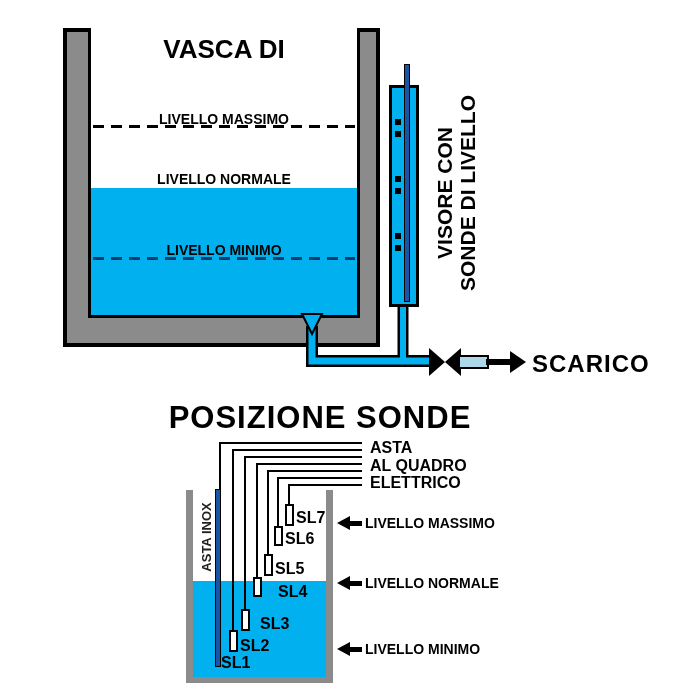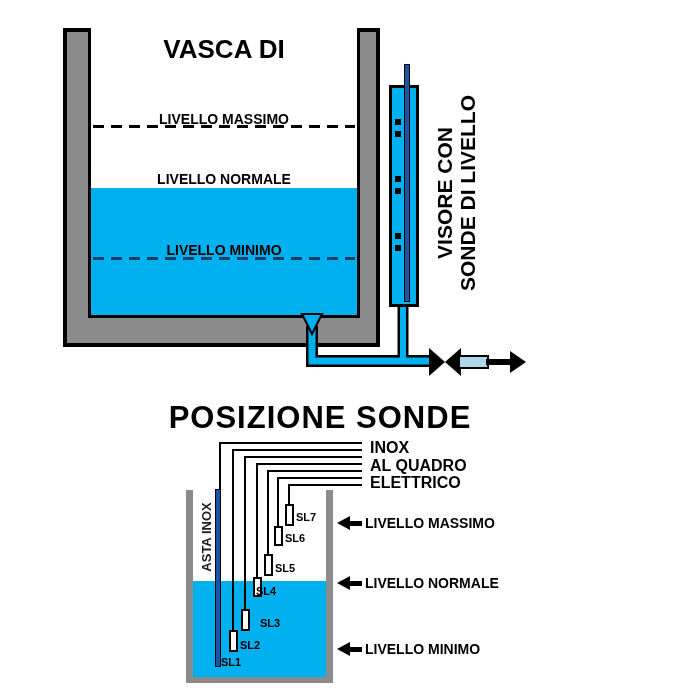--- a/index.html
+++ b/index.html
@@ -28,21 +28,21 @@
   .drain-label{left:532px;top:350px;font-size:24px;letter-spacing:1px;z-index:5;}
   
   .pos-title{left:160px;top:400px;width:320px;font-size:31px;letter-spacing:1px;z-index:5;}
   .cable-label{left:368px;font-size:16px;line-height:17px;z-index:5;background:#fff;padding:0 2px;}
   .ltank-wall{background:#8b8b8b;z-index:1;}
   .ltank-water{left:193px;top:581px;width:133px;height:96px;background:#00b0ef;z-index:1;}
   .lower-rod{left:215px;top:489px;width:6px;height:178px;background:#1a55a5;border:1px solid #000;z-index:2;}
   .rod-label{left:163px;top:528px;width:90px;height:18px;font-size:13px;transform:rotate(-90deg);
     color:#222;z-index:5;text-align:center;}
   .probe{background:#fff;border:2px solid #000;z-index:4;}
-  .probe-label{font-size:11px;line-height:15px;z-index:5;}
+  .probe-label{font-size:16px;line-height:15px;z-index:5;}
   .rlvl-label{left:365px;font-size:14px;line-height:15px;z-index:5;}
   .overlay-svg{left:0;top:0;width:700px;height:700px;z-index:2;}
 </style>
 </head>
 <body>
 
 <div class="canvas">
 
   <div class="abs tank-outer"></div>
   <div class="abs tank-cavity"></div>
@@ -67,24 +67,25 @@
   <div class="abs dot" style="top:176px;"></div>
   <div class="abs dot" style="top:188px;"></div>
   <div class="abs dot" style="top:233px;"></div>
   <div class="abs dot" style="top:245px;"></div>
 
   <div class="abs ctr viewer-label">
     <div>VISORE CON</div>
     <div>SONDE DI LIVELLO</div>
   </div>
 
+  <div class="abs drain-label">SCARICO</div>
 
   <div class="abs ctr pos-title">POSIZIONE SONDE</div>
 
-  <div class="abs cable-label" style="top:439px;">INOX</div>
+  <div class="abs cable-label" style="top:439px;">ASTA</div>
   <div class="abs cable-label" style="top:457px;">AL QUADRO</div>
   <div class="abs cable-label" style="top:474px;text-align:center;">ELETTRICO</div>
 
   <div class="abs ltank-wall" style="left:186px;top:490px;width:7px;height:193px;"></div>
   <div class="abs ltank-wall" style="left:326px;top:490px;width:7px;height:193px;"></div>
   <div class="abs ltank-wall" style="left:186px;top:677px;width:147px;height:6px;"></div>
   <div class="abs ltank-water"></div>
 
   <div class="abs lower-rod"></div>
   <div class="abs rod-label">ASTA INOX</div>
@@ -92,21 +93,21 @@
   <div class="abs probe" style="left:229px;top:630px;width:9px;height:22px;"></div>
   <div class="abs probe" style="left:241px;top:609px;width:9px;height:22px;"></div>
   <div class="abs probe" style="left:253px;top:577px;width:9px;height:20px;"></div>
   <div class="abs probe" style="left:264px;top:554px;width:9px;height:22px;"></div>
   <div class="abs probe" style="left:274px;top:526px;width:9px;height:20px;"></div>
   <div class="abs probe" style="left:285px;top:504px;width:9px;height:22px;"></div>
 
   <div class="abs probe-label" style="left:221px;top:655px;">SL1</div>
   <div class="abs probe-label" style="left:240px;top:638px;">SL2</div>
   <div class="abs probe-label" style="left:252px;top:616px;margin-left:8px;">SL3</div>
-  <div class="abs probe-label" style="left:256px;top:584px;">SL4</div>
+  <div class="abs probe-label" style="left:278px;top:584px;">SL4</div>
   <div class="abs probe-label" style="left:275px;top:561px;">SL5</div>
   <div class="abs probe-label" style="left:285px;top:531px;">SL6</div>
   <div class="abs probe-label" style="left:296px;top:510px;">SL7</div>
 
   <div class="abs rlvl-label" style="top:516px;">LIVELLO MASSIMO</div>
   <div class="abs rlvl-label" style="top:576px;">LIVELLO NORMALE</div>
   <div class="abs rlvl-label" style="top:642px;">LIVELLO MINIMO</div>
 
   <svg class="abs overlay-svg" width="700" height="700" viewBox="0 0 700 700" xmlns="http://www.w3.org/2000/svg">
 

